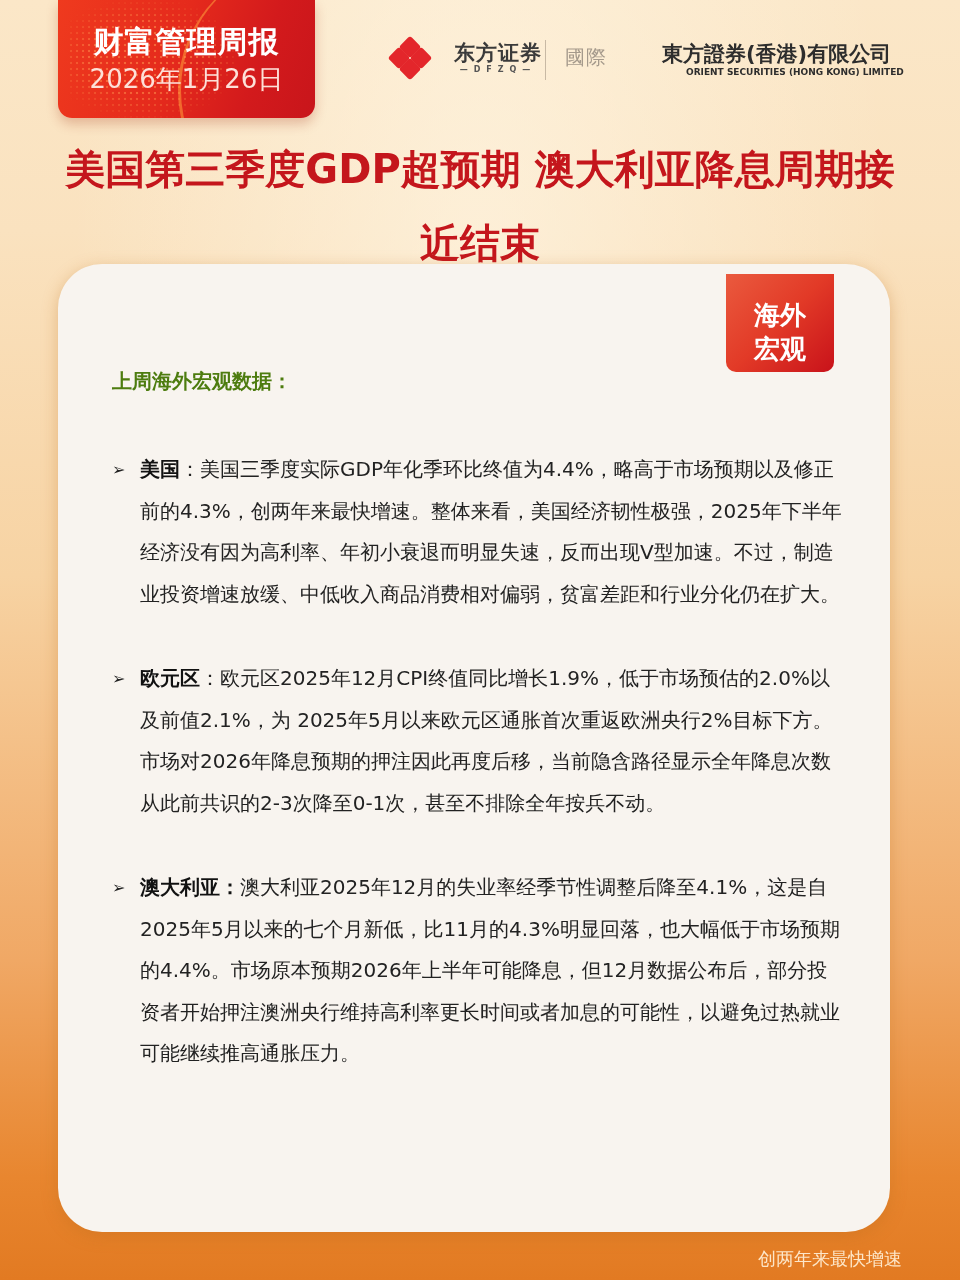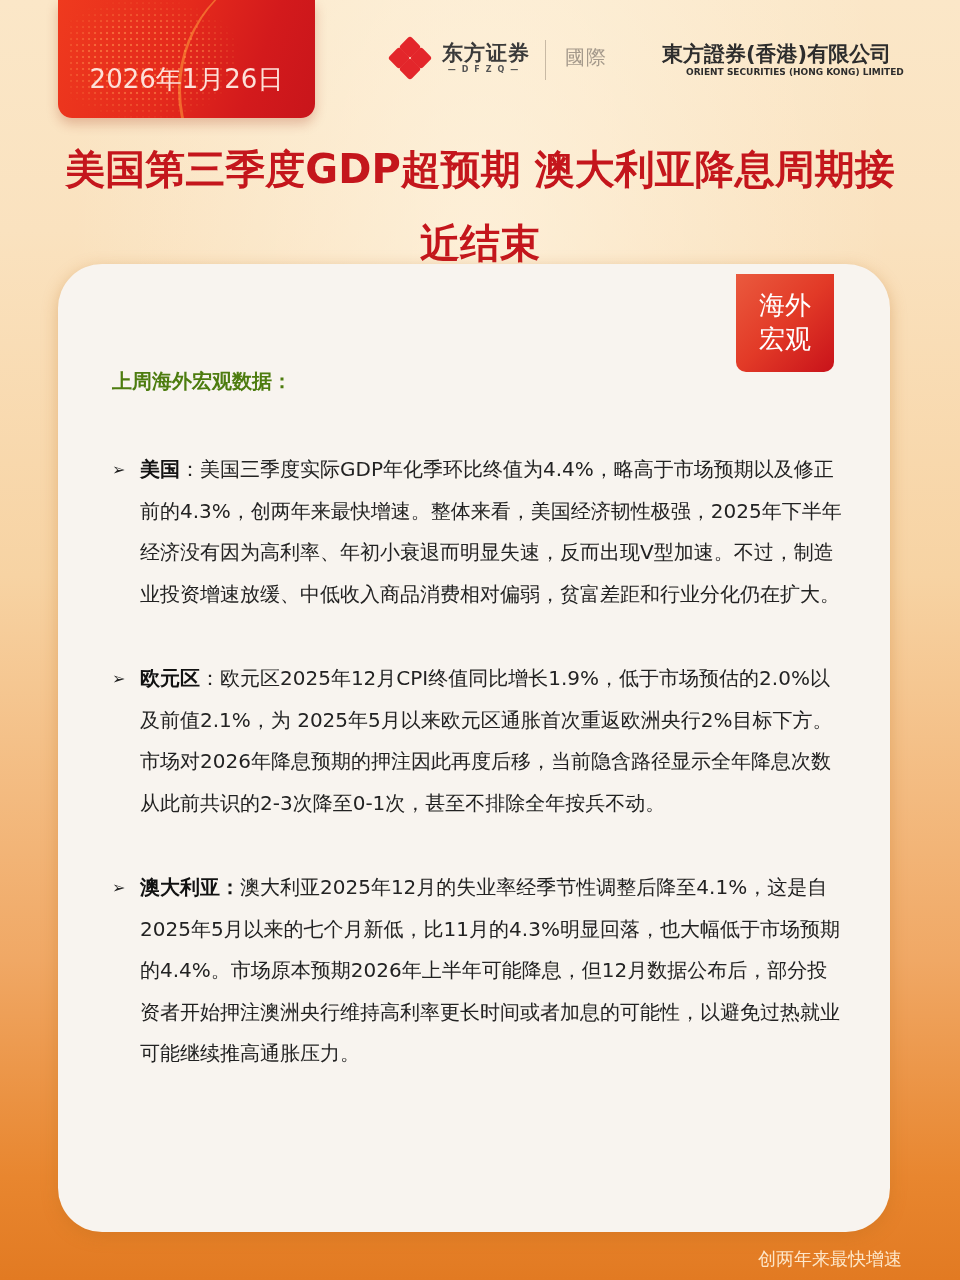--- a/index.html
+++ b/index.html
@@ -59,21 +59,21 @@
     }
     .logo-mark span {
       position: absolute; width: 16px; height: 16px;
       background: #e3262b; border-radius: 3px;
       transform: rotate(45deg);
     }
     .logo-mark .p1 { left: 12px; top: 1px; }
     .logo-mark .p2 { left: 23px; top: 12px; }
     .logo-mark .p3 { left: 12px; top: 23px; }
     .logo-mark .p4 { left: 1px; top: 12px; }
-    .logo-df-text { margin-left: 12px; display: flex; flex-direction: column; align-items: center; }
+    .logo-df-text { margin-left: 24px; display: flex; flex-direction: column; align-items: center; }
     .logo-df-name { font-size: 21px; font-weight: bold; color: #3a3a3a; letter-spacing: 1px; line-height: 24px; }
     .logo-df-sub { font-size: 8px; color: #555; letter-spacing: 6px; line-height: 10px; font-weight: bold; }
     .logo-divider {
       position: absolute; left: 545px; top: 40px; width: 1px; height: 40px; background: #c8b9a4;
     }
     .logo-intl {
       position: absolute; left: 565px; top: 44px;
       font-size: 20px; color: #a59a8c; font-weight: normal; letter-spacing: 1px;
     }
     .logo-hk {
@@ -93,26 +93,26 @@
     
     .card {
       position: absolute; left: 58px; top: 264px;
       width: 832px; height: 968px;
       background: #f8f4ef;
       border-radius: 44px;
       box-shadow: 0 4px 16px rgba(190,110,30,0.35);
     }
     .tag {
       position: absolute; right: 56px; top: 10px;
-      width: 98px; height: 98px;
+      width: 108px; height: 98px;
       background: linear-gradient(135deg, #ea5a3e 0%, #e23a27 50%, #c8121a 100%);
       border-radius: 0 0 10px 10px;
-      color: #fff; font-weight: normal; font-size: 26px;
+      color: #fff; font-weight: bold; font-size: 26px;
       line-height: 34px; text-align: center;
-      padding-top: 14px;
+      padding-top: 24px;
     }
     .section-title {
       position: absolute; left: 54px; top: 104px;
       font-size: 20px; font-weight: bold; color: #4d7c0f;
     }
     .items { position: absolute; left: 54px; top: 185px; width: 730px; }
     .item { position: relative; padding-left: 28px; font-size: 20px; line-height: 41.5px; color: #222; }
     .item + .item { margin-top: 43px; }
     .item .bullet {
       position: absolute; left: 0; top: 0; font-size: 16px; color: #222;
@@ -122,20 +122,21 @@
       position: absolute; right: 58px; top: 1247px;
       font-size: 18px; color: #fde6c8; letter-spacing: 0px;
     }
   </style>
 </head>
 <body>
 
 <div class="ribbon">
   <div class="dots"></div>
   <div class="arc"></div>
+  <div class="ribbon-title">财富管理周报</div>
   <div class="ribbon-date">2026年1月26日</div>
 </div>
 
 <div class="logo-df">
   <div class="logo-mark">
     <span class="p1"></span>
       <span class="p2"></span>
       <span class="p3"></span>
       <span class="p4"></span>
   </div>

